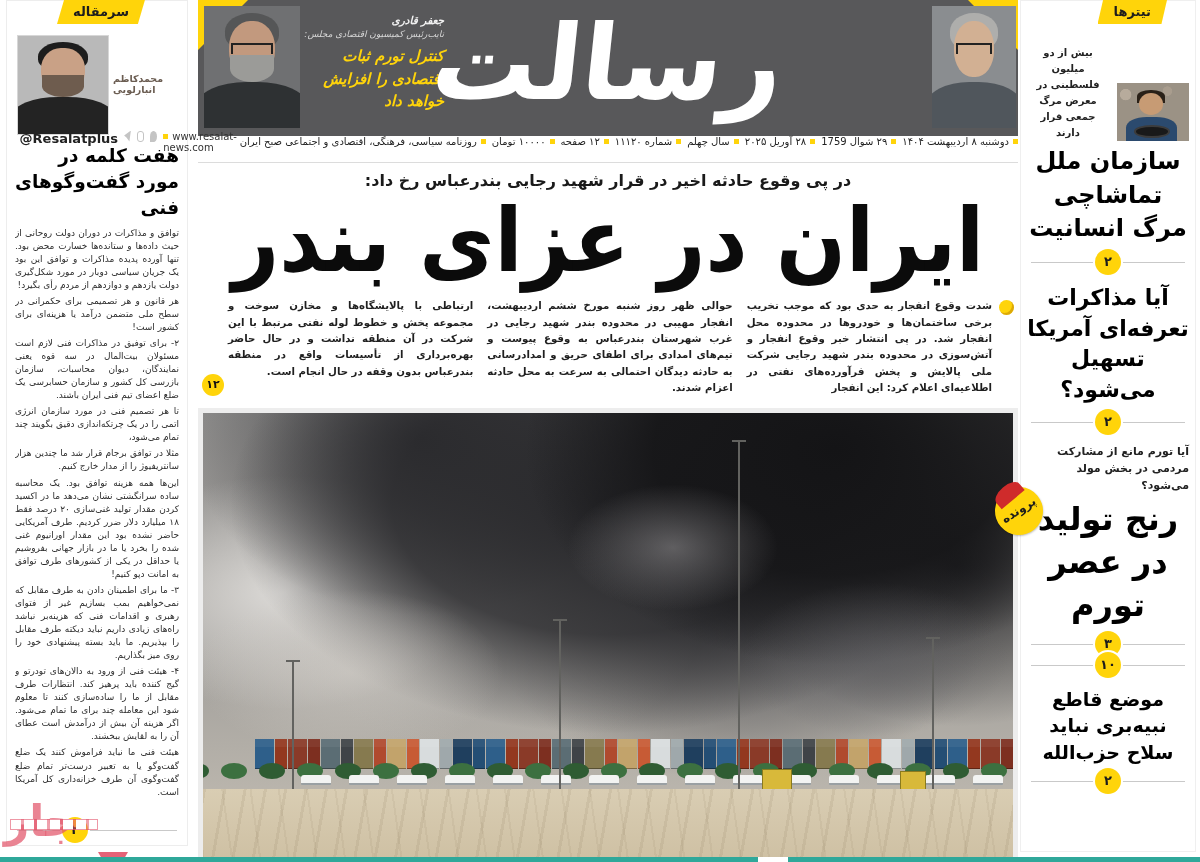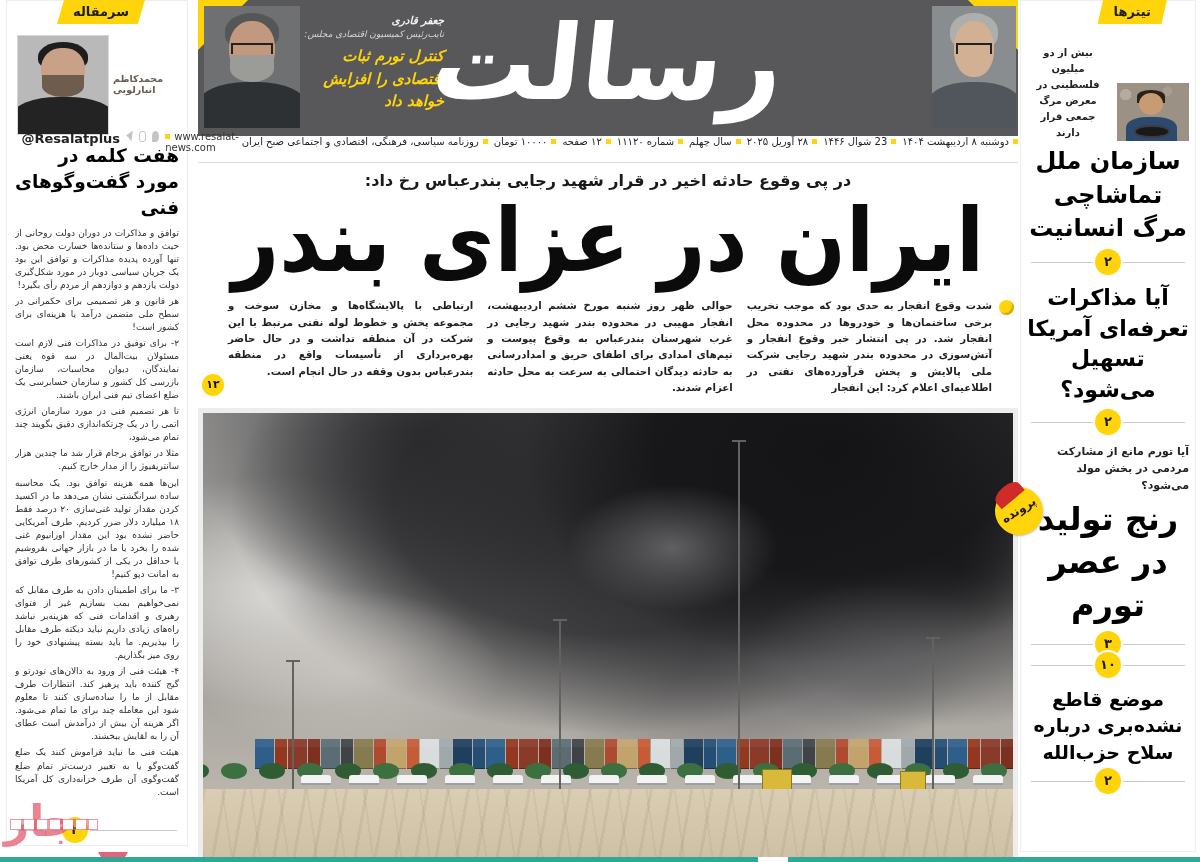--- a/index.html
+++ b/index.html
@@ -274,21 +274,21 @@
           <div class="p-glass"></div>
           <div class="p-body" style="background:#50565c"></div>
         </div>
       </div>
     </div>
   </header>
 
   <div id="dateline">
     <div id="dl-items">
         <span>دوشنبه ۸ اردیبهشت ۱۴۰۴</span>
-        <span>23 شوال ۱۴۴۶</span>
+        <span>۲۹ شوال 1759</span>
         <span>۲۸ آوریل ۲۰۲۵</span>
         <span>سال چهلم</span>
         <span>شماره ۱۱۱۲۰</span>
         <span>۱۲ صفحه</span>
         <span>۱۰۰۰۰ تومان</span>
         <span>روزنامه سیاسی، فرهنگی، اقتصادی و اجتماعی صبح ایران</span>
       </div>
     <div id="dl-social">
       <span class="handle">@Resalatplus</span>
       <span class="soc-ic tg"></span>
@@ -446,21 +446,21 @@
   </div>
   <div class="divider hl-div">
     <span class="ycircle">۳</span>
   </div>
 
   <div class="divider hl-div">
     <span class="ycircle">۱۰</span>
   </div>
 
   <div class="hl-item">
-    <div class="hl-title sm">موضع قاطع نشده‌بری درباره سلاح حزب‌الله</div>
+    <div class="hl-title sm">موضع قاطع نبیه‌بری نباید سلاح حزب‌الله</div>
   </div>
   <div class="divider hl-div">
     <span class="ycircle">۲</span>
   </div>
 
 </section>
 
 <div id="teal-bar" class="abs"></div>
 <div id="teal-gap" class="abs"></div>
 

